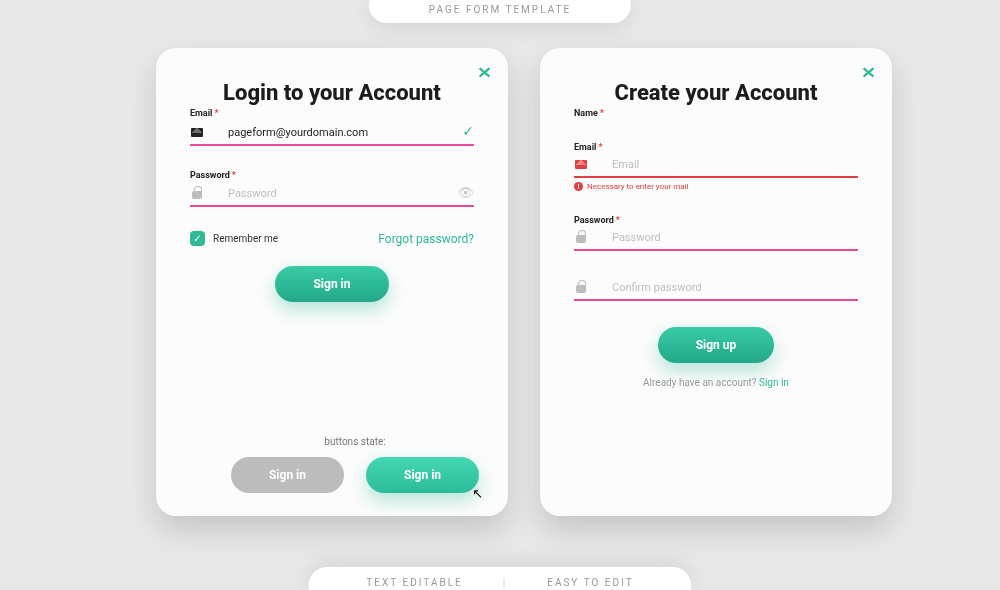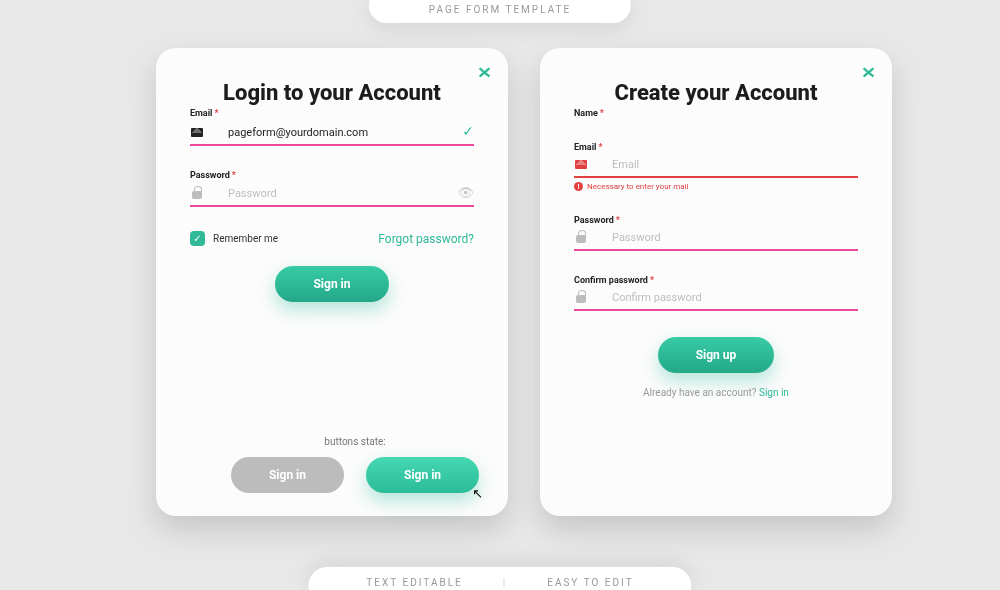--- a/index.html
+++ b/index.html
@@ -182,23 +182,20 @@
       </div>
       <div class="input-line">
         <span class="icon">
             <span class="ico-lock"></span>
           </span>
         <span class="placeholder">Password</span>
       </div>
     </div>
 
     <div class="field">
-      <div class="field-label">
-        <span>Confirm password</span><span class="req">*</span>
-      </div>
       <div class="input-line">
         <span class="icon">
             <span class="ico-lock"></span>
           </span>
         <span class="placeholder">Confirm password</span>
       </div>
     </div>
 
     <div class="center" style="margin-top:26px;">
       <button class="btn">Sign up</button>

